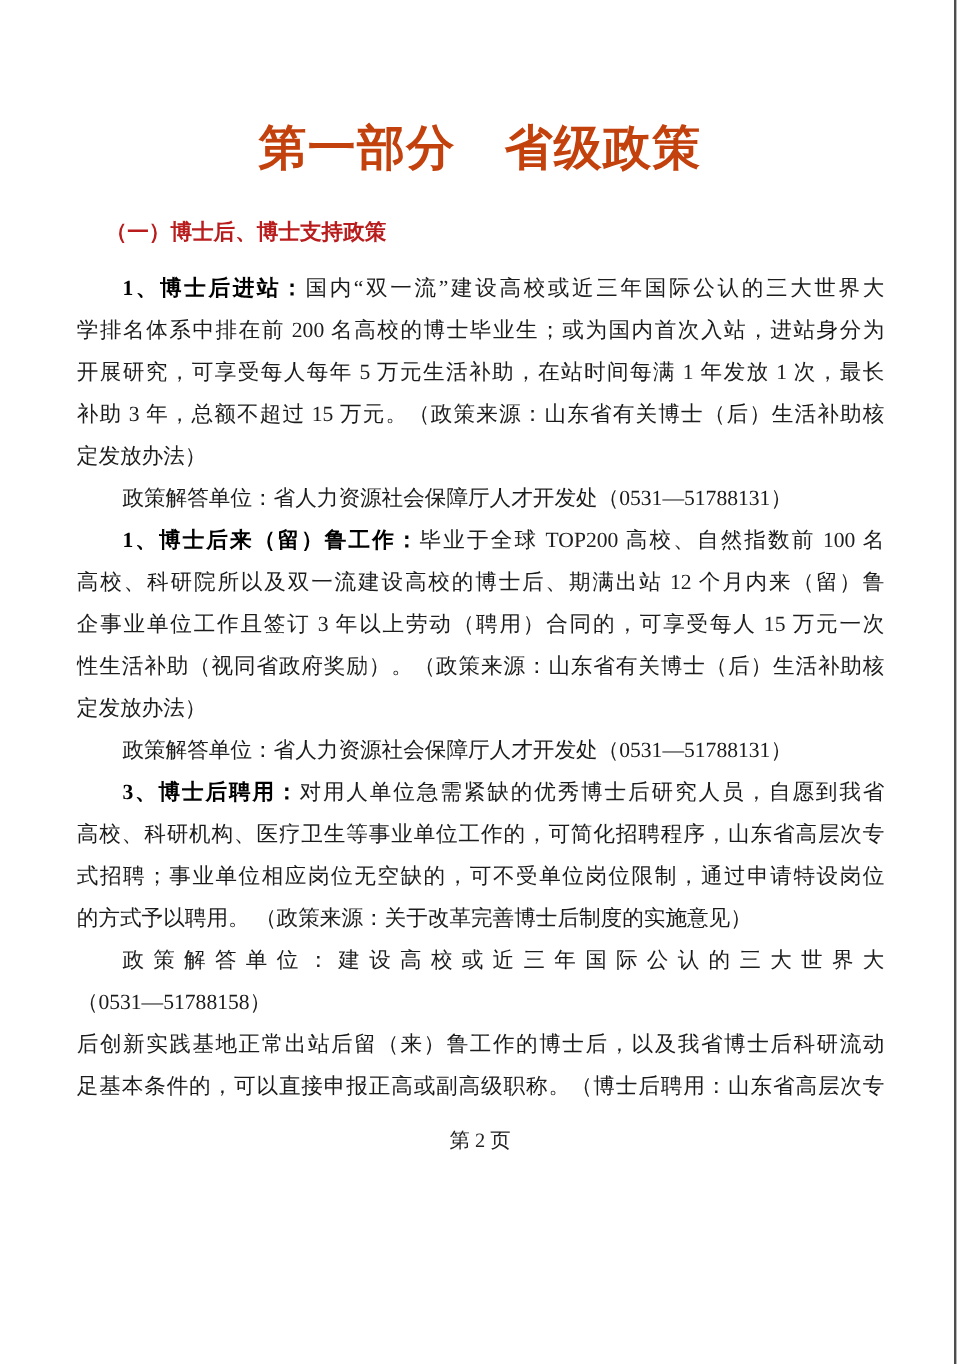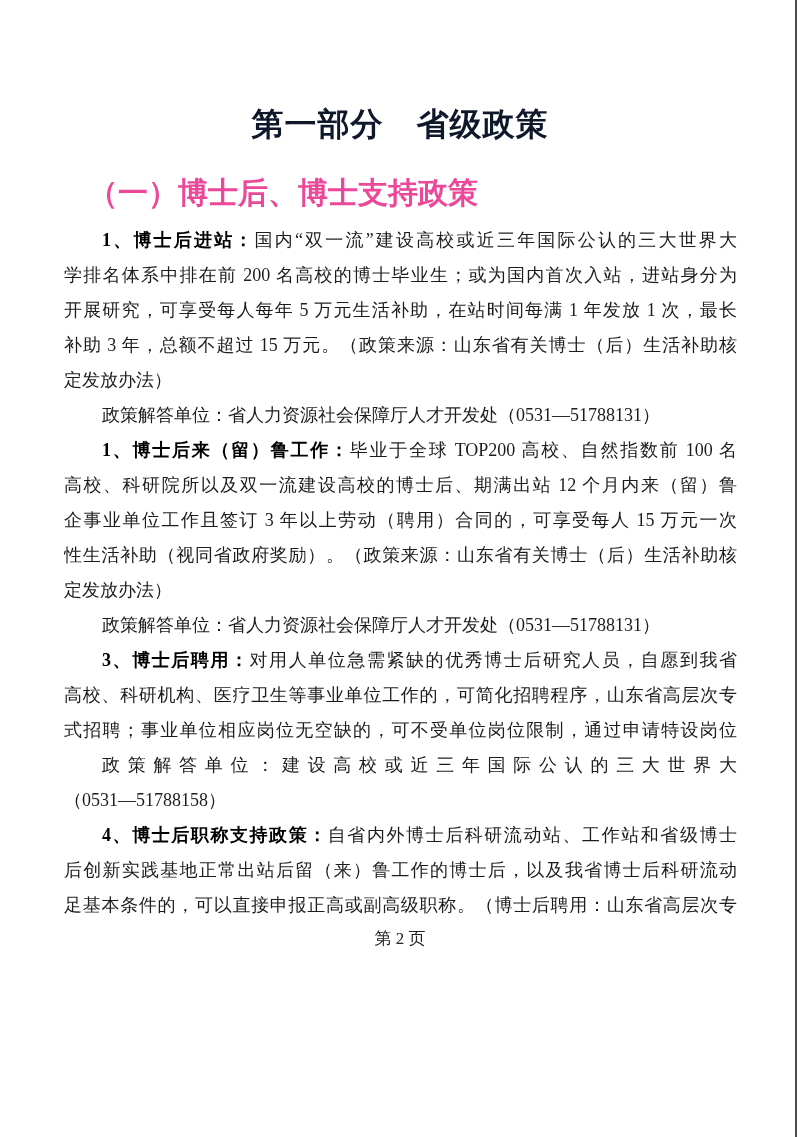--- a/index.html
+++ b/index.html
@@ -20,32 +20,32 @@
     top: 0;
     width: 2px;
     height: 1137px;
     background: #4d4d4d;
   }
   .doc-title {
     margin: 104px 0 0 0;
     text-align: center;
     font-family: "Liberation Sans", "DejaVu Sans", sans-serif;
     font-weight: bold;
-    font-size: 32px;
+    font-size: 40px;
     line-height: 40px;
-    color: #0f172a;
+    color: #c2410c;
     letter-spacing: 1px;
   }
   .doc-heading {
     margin: 34px 0 0 88px;
     font-family: "Liberation Sans", "DejaVu Sans", sans-serif;
     font-weight: bold;
-    font-size: 30px;
+    font-size: 18px;
     line-height: 30px;
-    color: #ec4899;
+    color: #b91c1c;
   }
   .doc-body {
     margin: 15px 63px 0 64px;
     width: 673px;
     font-family: "Liberation Serif", "DejaVu Serif", serif;
     font-size: 18px;
     color: #1c1c1c;
   }
   .doc-body .line {
     line-height: 35px;
@@ -57,21 +57,21 @@
     text-align-last: justify;
   }
   .doc-body .line.indent {
     padding-left: 38px;
   }
   .doc-body b {
     font-weight: bold;
     color: #000;
   }
   .doc-footer {
-    margin-top: 2px;
+    margin-top: 14px;
     text-align: center;
     font-family: "Liberation Serif", "DejaVu Serif", serif;
     font-size: 17px;
     line-height: 28px;
     color: #222;
   }
 </style>
 </head>
 <body>
 
@@ -90,20 +90,20 @@
     <div class="line indent">政策解答单位：省人力资源社会保障厅人才开发处（0531—51788131）</div>
     <div class="line fill indent"><b>1、博士后来（留）鲁工作：</b>毕业于全球 TOP200 高校、自然指数前 100 名</div>
     <div class="line fill">高校、科研院所以及双一流建设高校的博士后、期满出站 12 个月内来（留）鲁</div>
     <div class="line fill">企事业单位工作且签订 3 年以上劳动（聘用）合同的，可享受每人 15 万元一次</div>
     <div class="line fill">性生活补助（视同省政府奖励）。（政策来源：山东省有关博士（后）生活补助核</div>
     <div class="line">定发放办法）</div>
     <div class="line indent">政策解答单位：省人力资源社会保障厅人才开发处（0531—51788131）</div>
     <div class="line fill indent"><b>3、博士后聘用：</b>对用人单位急需紧缺的优秀博士后研究人员，自愿到我省</div>
     <div class="line fill">高校、科研机构、医疗卫生等事业单位工作的，可简化招聘程序，山东省高层次专</div>
     <div class="line fill">式招聘；事业单位相应岗位无空缺的，可不受单位岗位限制，通过申请特设岗位</div>
+    <div class="line">的方式予以聘用。 （政策来源：关于改革完善博士后制度的实施意见）</div>
     <div class="line fill indent">政策解答单位：建设高校或近三年国际公认的三大世界大</div>
     <div class="line">（0531—51788158）</div>
-    <div class="line fill indent"><b>4、博士后职称支持政策：</b>自省内外博士后科研流动站、工作站和省级博士</div>
     <div class="line fill">后创新实践基地正常出站后留（来）鲁工作的博士后，以及我省博士后科研流动</div>
     <div class="line fill">足基本条件的，可以直接申报正高或副高级职称。（博士后聘用：山东省高层次专</div>
   </main>
 
 <div class="doc-footer">第 2 页</div>
 
 </body></html>

